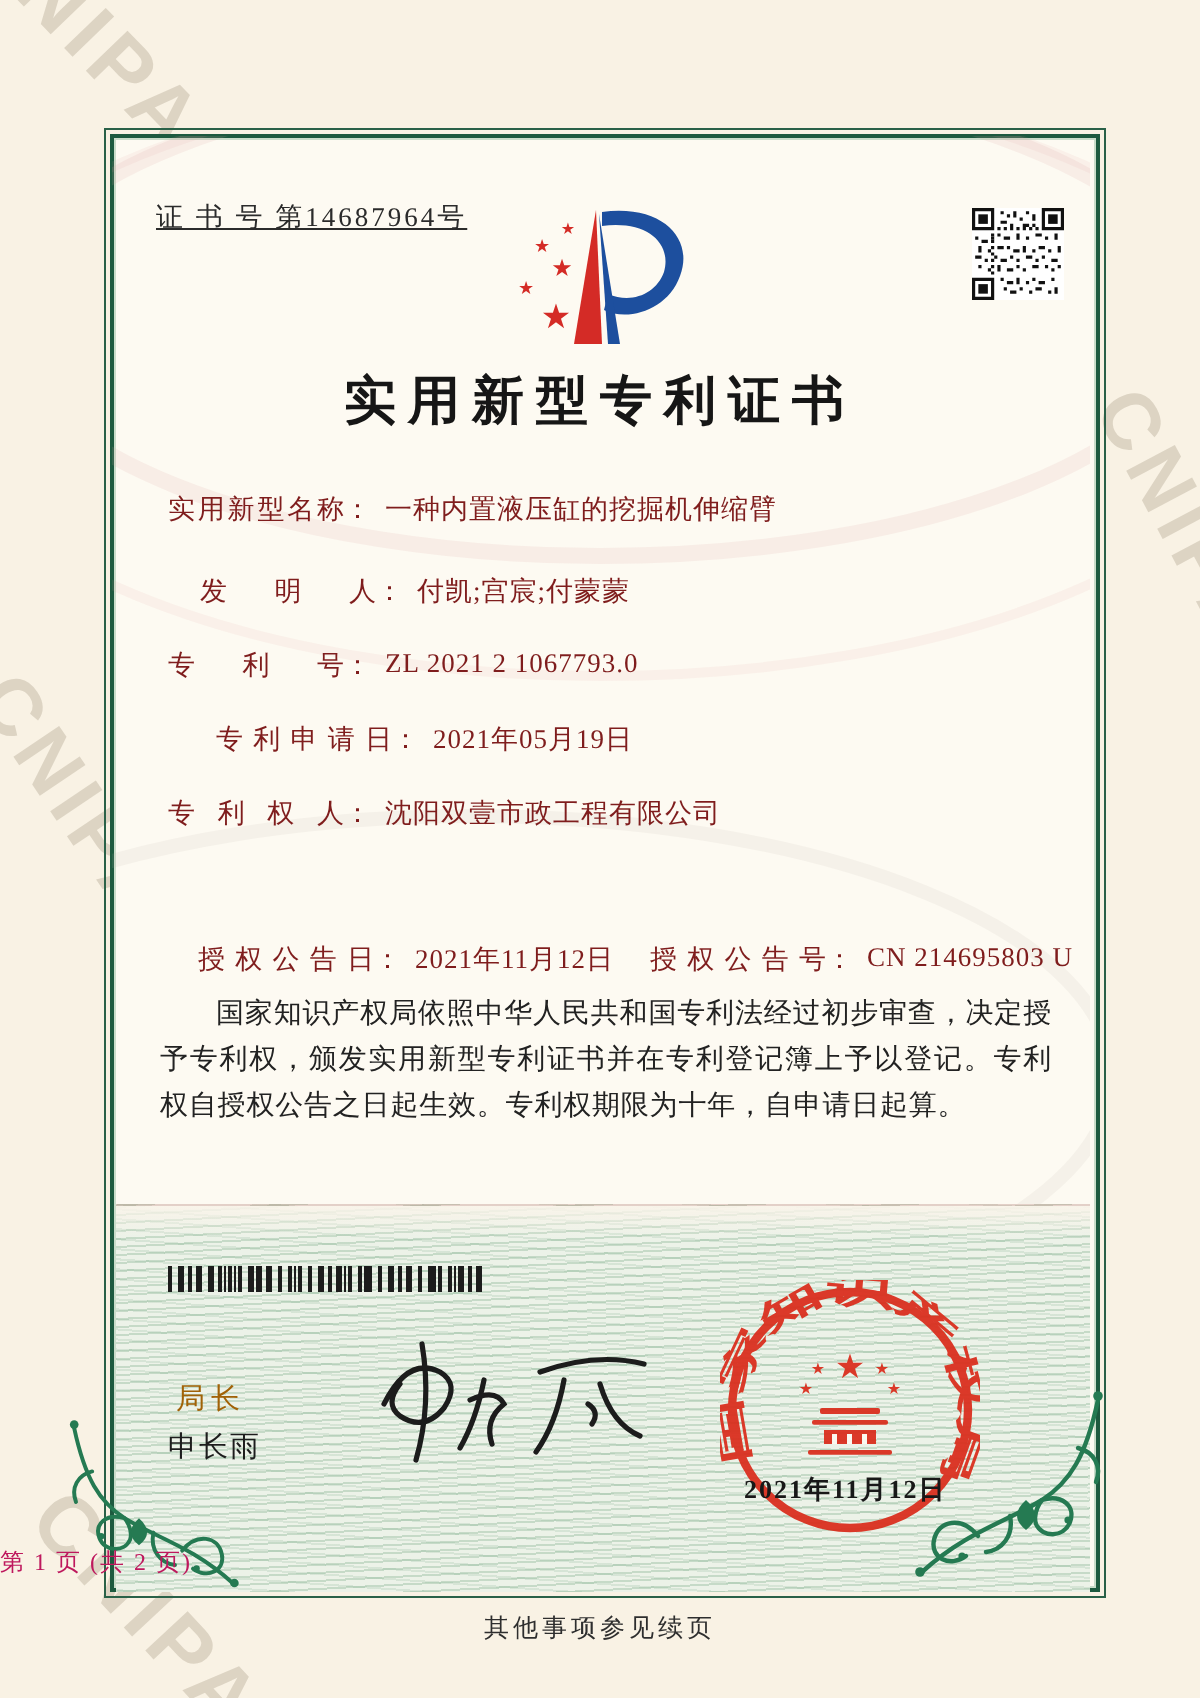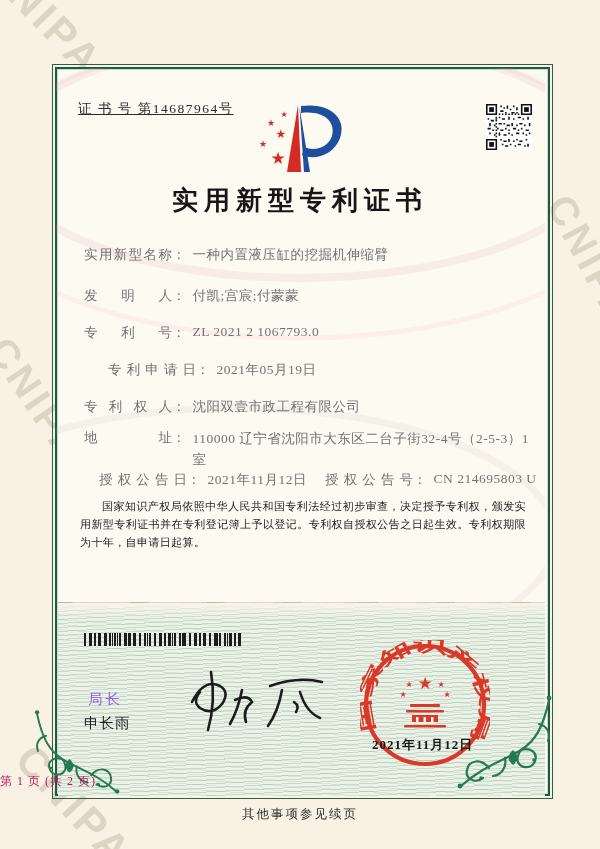--- a/index.html
+++ b/index.html
@@ -61,54 +61,54 @@
     font-size:13.5px;color:#2b2b2b;letter-spacing:1.5px;text-decoration:underline;
   }
   .logo{position:absolute;left:252px;top:100px;z-index:3;}
   .qr{position:absolute;left:486px;top:104px;z-index:3;}
   .title{
     position:absolute;left:0;top:183px;width:100%;z-index:3;
     text-align:center;font-size:26px;font-weight:bold;color:#161616;
     letter-spacing:6px;
   }
   
-  .frow{position:absolute;left:84px;z-index:3;font-size:13.5px;color:#737373;white-space:nowrap;}
+  .frow{position:absolute;left:84px;z-index:3;font-size:13.5px;color:#7f1d1d;white-space:nowrap;}
   .f-label{
     display:inline-block;width:88px;
     text-align:justify;text-align-last:justify;-moz-text-align-last:justify;
     vertical-align:top;
   }
   .f-colon{display:inline-block;vertical-align:top;}
   .f-value{display:inline-block;margin-left:7px;vertical-align:top;letter-spacing:.5px;}
   .f-value.wrap{white-space:normal;width:346px;line-height:1.55;}
   .row-name{top:246px;}
-  .row-inventor{top:287px;}
+  .row-inventor{top:287px;margin-left:16px;}
   .row-patno{top:324px;}
   .row-filing{top:361px;margin-left:24px;}
   .row-patentee{top:398px;font-family:Liberation Mono, monospace;}
   .row-address{top:429px;}
   .row-grant{top:471px;}
   .pair{display:inline-block;vertical-align:top;}
   .pair-first{width:226px;margin-left:15px;}
   
   .body-text{
     position:absolute;left:80px;top:497px;width:446px;z-index:3;
-    font-size:11px;line-height:1.64;color:#222;text-align:justify;
+    font-size:14px;line-height:1.64;color:#222;text-align:justify;
     letter-spacing:.4px;
   }
   .body-text p{margin:0;text-indent:2em;}
   
   .barcode{
     position:absolute;left:84px;top:633px;width:157px;height:13px;z-index:3;
     background-image:
       repeating-linear-gradient(90deg,#1c1c1c 0 2px,rgba(0,0,0,0) 2px 5px),
       repeating-linear-gradient(90deg,#1c1c1c 0 1px,rgba(0,0,0,0) 1px 7px),
       repeating-linear-gradient(90deg,#1c1c1c 0 1px,rgba(0,0,0,0) 1px 11px);
   }
-  .director-title{position:absolute;left:88px;top:690px;z-index:3;font-size:14.5px;color:#8b5cf6;letter-spacing:3px;}
+  .director-title{position:absolute;left:88px;top:690px;z-index:3;font-size:14.5px;color:#a16207;letter-spacing:3px;}
   .director-name{position:absolute;left:84px;top:714px;z-index:3;font-size:14.5px;color:#1d1d1d;letter-spacing:1px;}
   .signature{position:absolute;left:178px;top:666px;z-index:4;}
   .seal{position:absolute;left:360px;top:640px;z-index:4;opacity:.93;}
   .seal-date{
     position:absolute;left:372px;top:736px;z-index:5;
     font-size:13px;color:#181818;letter-spacing:1px;font-weight:bold;white-space:nowrap;
   }
   .page-info{
     position:absolute;left:0;top:773px;width:100%;z-index:3;text-align:left;
     font-size:12px;color:#be185d;letter-spacing:1px;
@@ -209,23 +209,20 @@
     <span class="f-label">发明人</span><span class="f-colon">：</span><span class="f-value">付凯;宫宸;付蒙蒙</span>
   </div>
   <div class="frow row-patno">
     <span class="f-label">专利号</span><span class="f-colon">：</span><span class="f-value">ZL 2021 2 1067793.0</span>
   </div>
   <div class="frow row-filing">
     <span class="f-label">专利申请日</span><span class="f-colon">：</span><span class="f-value">2021年05月19日</span>
   </div>
   <div class="frow row-patentee">
     <span class="f-label">专利权人</span><span class="f-colon">：</span><span class="f-value">沈阳双壹市政工程有限公司</span>
-  </div>
-  <div class="frow row-address">
-    <span class="f-label">地址</span><span class="f-colon">：</span><span class="f-value wrap">110000 辽宁省沈阳市大东区二台子街32-4号（2-5-3）1室</span>
   </div>
   <div class="frow row-grant">
     <span class="pair pair-first">
       <span class="f-label">授权公告日</span><span class="f-colon">：</span><span class="f-value">2021年11月12日</span>
     </span><span class="pair">
       <span class="f-label">授权公告号</span><span class="f-colon">：</span><span class="f-value">CN 214695803 U</span>
     </span>
   </div>
 
   <div class="body-text">

